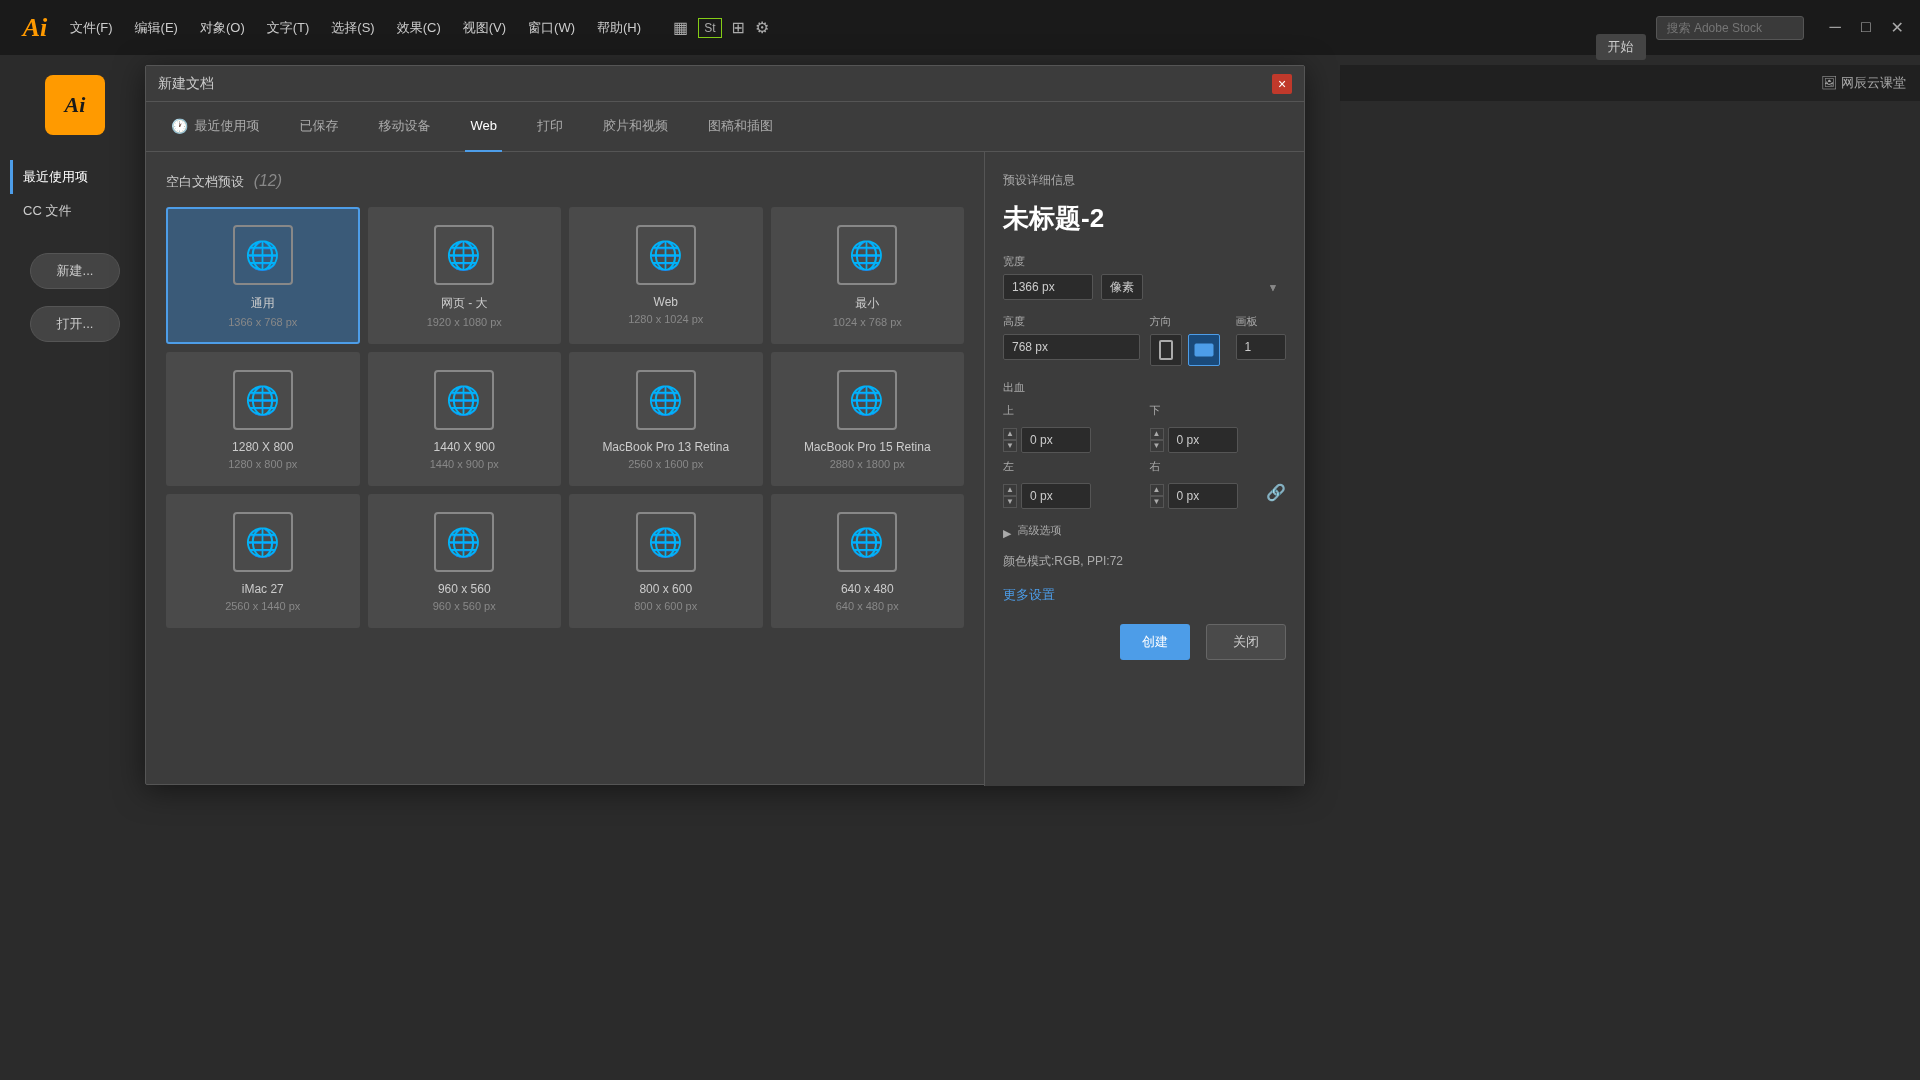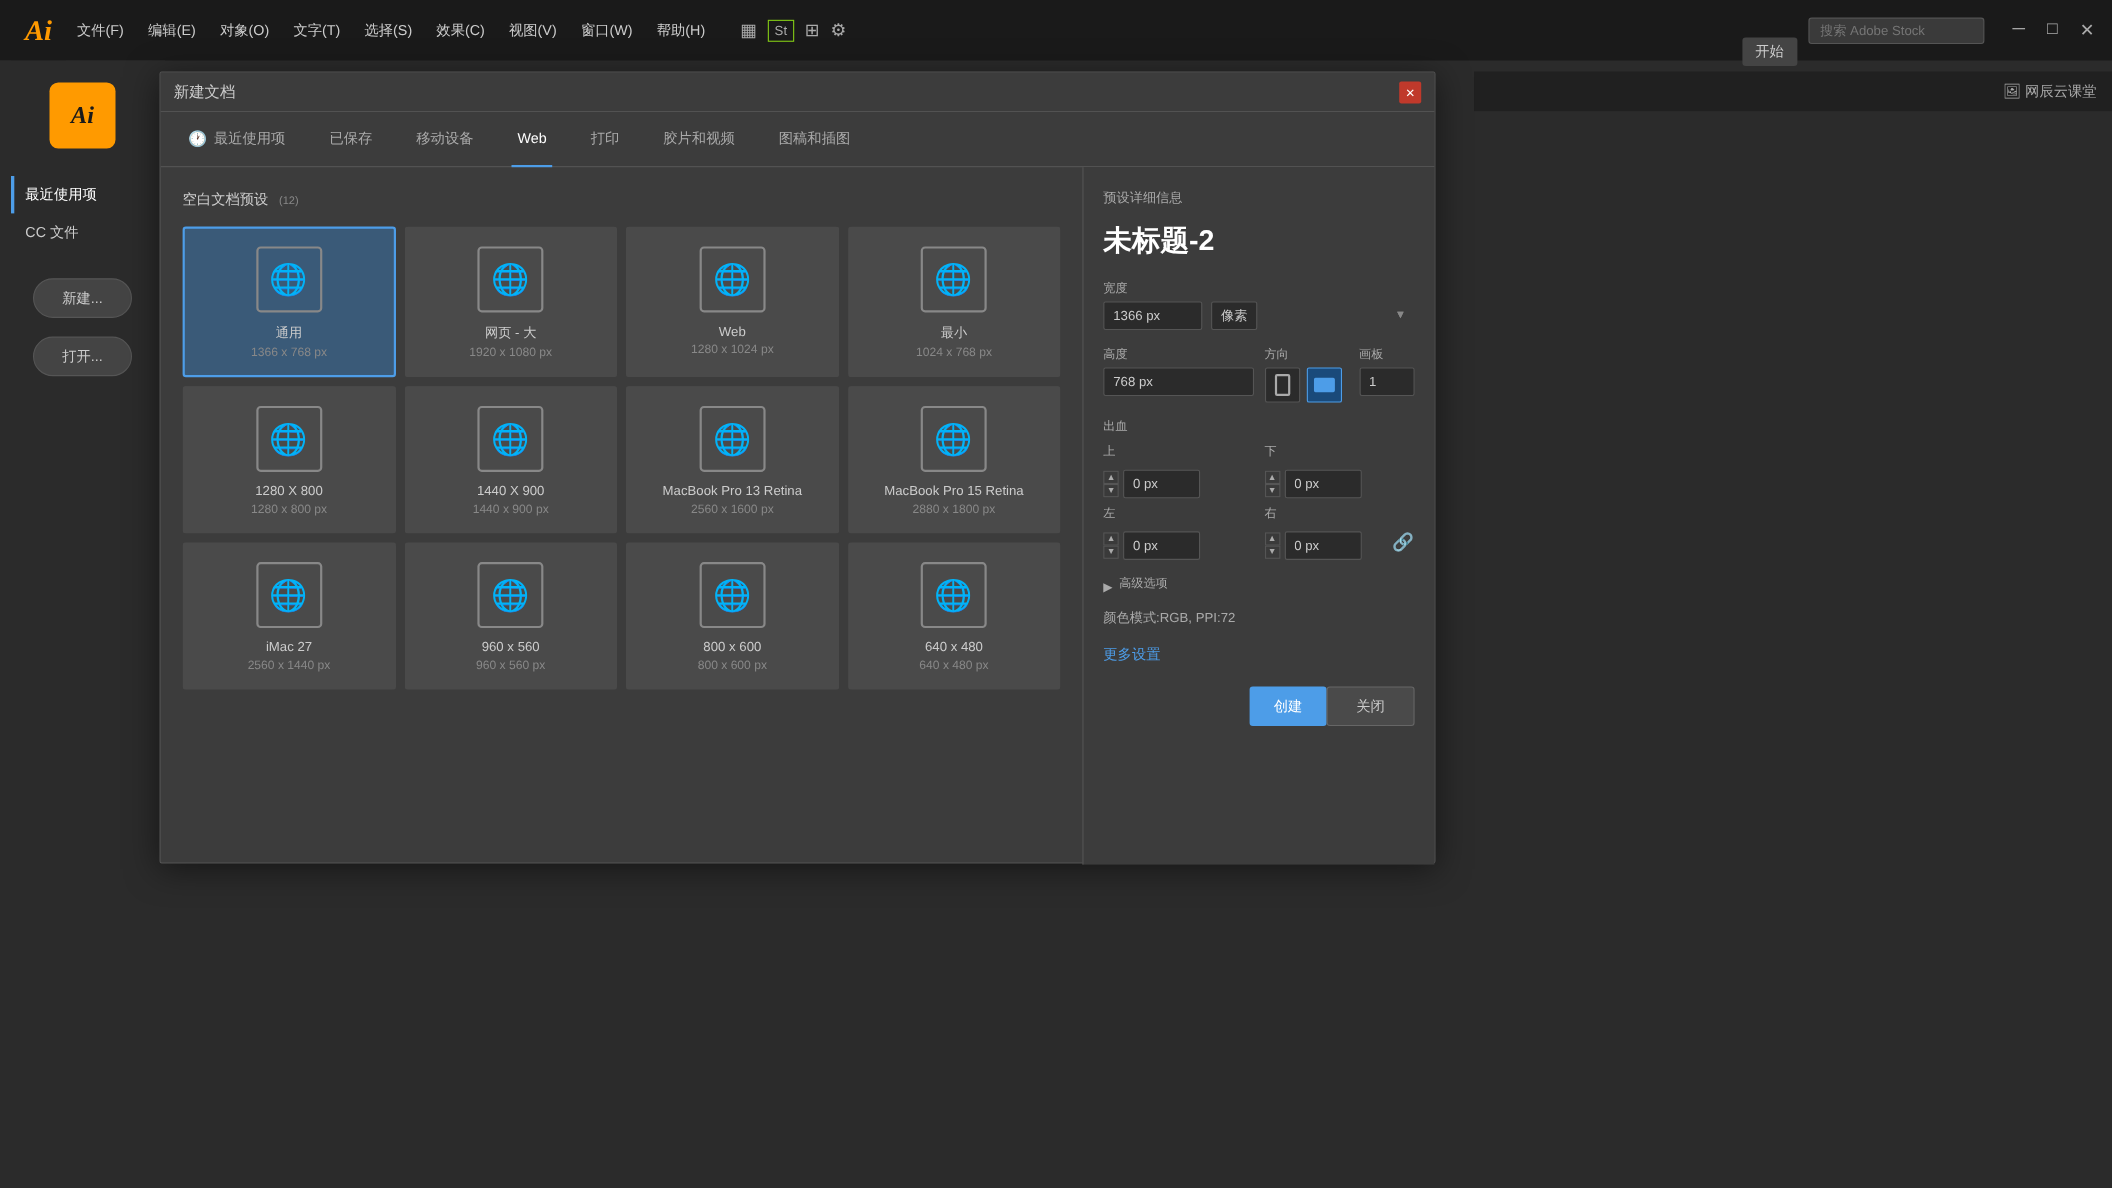--- a/index.html
+++ b/index.html
@@ -64,21 +64,21 @@
       font-size: 13px;
       margin-top: 39px;
     }
     .menu-search {
       background: #3a3a3a;
       border: 1px solid #555;
       color: #ccc;
       padding: 4px 10px;
       border-radius: 3px;
       font-size: 12px;
-      width: 160px;
+      width: 148px;
     }
     .window-controls {
       display: flex;
       gap: 8px;
       margin-left: 10px;
     }
     .win-btn {
       color: #aaa;
       font-size: 16px;
       cursor: pointer;
@@ -223,22 +223,23 @@
       padding: 20px;
       overflow-y: auto;
     }
     .section-title {
       color: #ccc;
       font-size: 13px;
       margin-bottom: 16px;
     }
     .section-count {
       color: #888;
-      font-size: 10px;
+      font-size: 16px;
       margin-left: 6px;
+      font-style: italic;
     }
 
     
     .grid {
       display: grid;
       grid-template-columns: repeat(4, 1fr);
       gap: 8px;
     }
     .grid-item {
       background: #4a4a4a;
@@ -430,21 +431,21 @@
       margin-bottom: 16px;
     }
     .more-settings {
       color: #4d9de8;
       font-size: 13px;
       cursor: pointer;
       margin-bottom: 20px;
     }
     .panel-actions {
       display: flex;
-      gap: 0;
+      gap: 16px;
       justify-content: flex-end;
       margin-top: 20px;
     }
     .btn-create {
       background: #4d9de8;
       color: #fff;
       padding: 8px 22px;
       border-radius: 3px;
       cursor: pointer;
       font-size: 13px;

